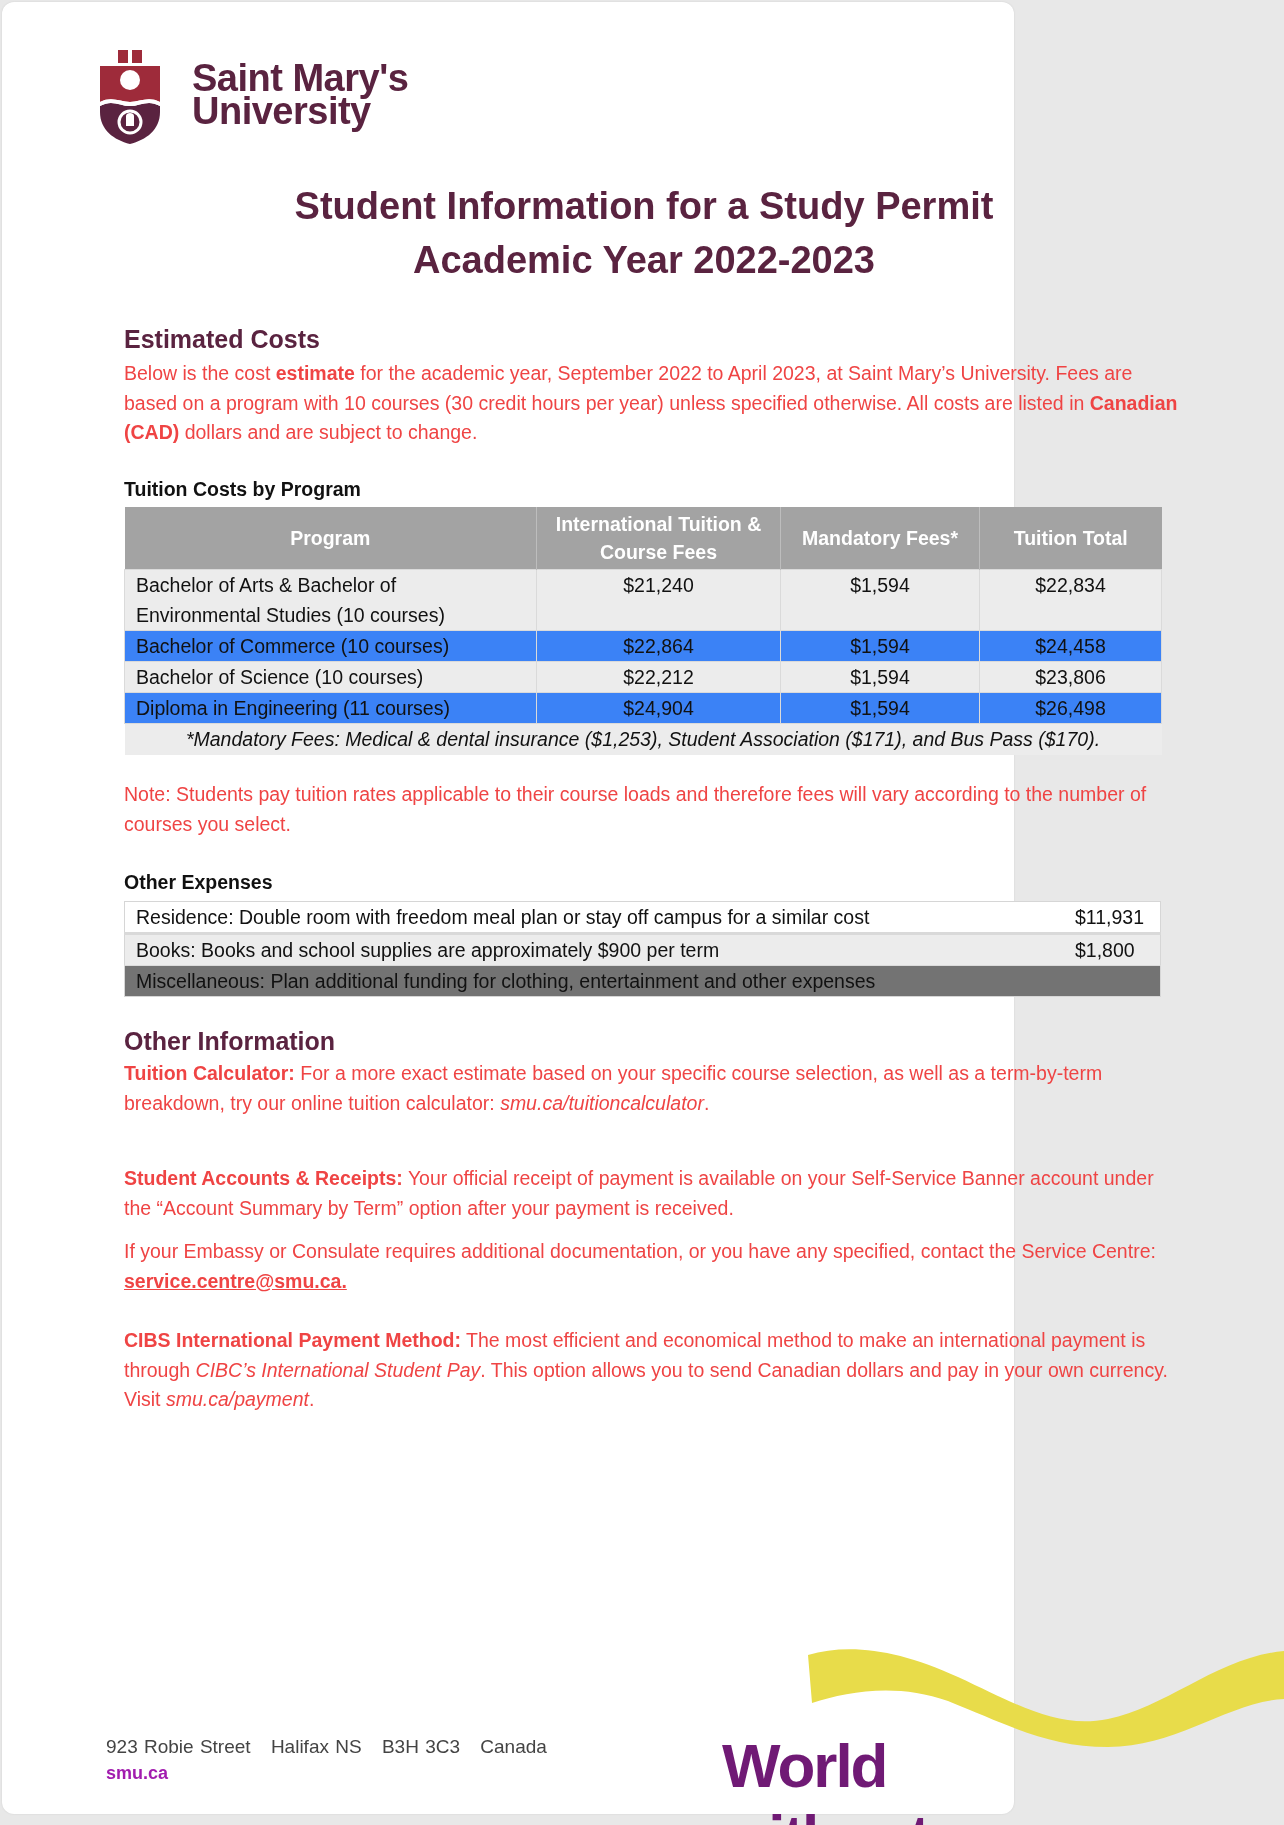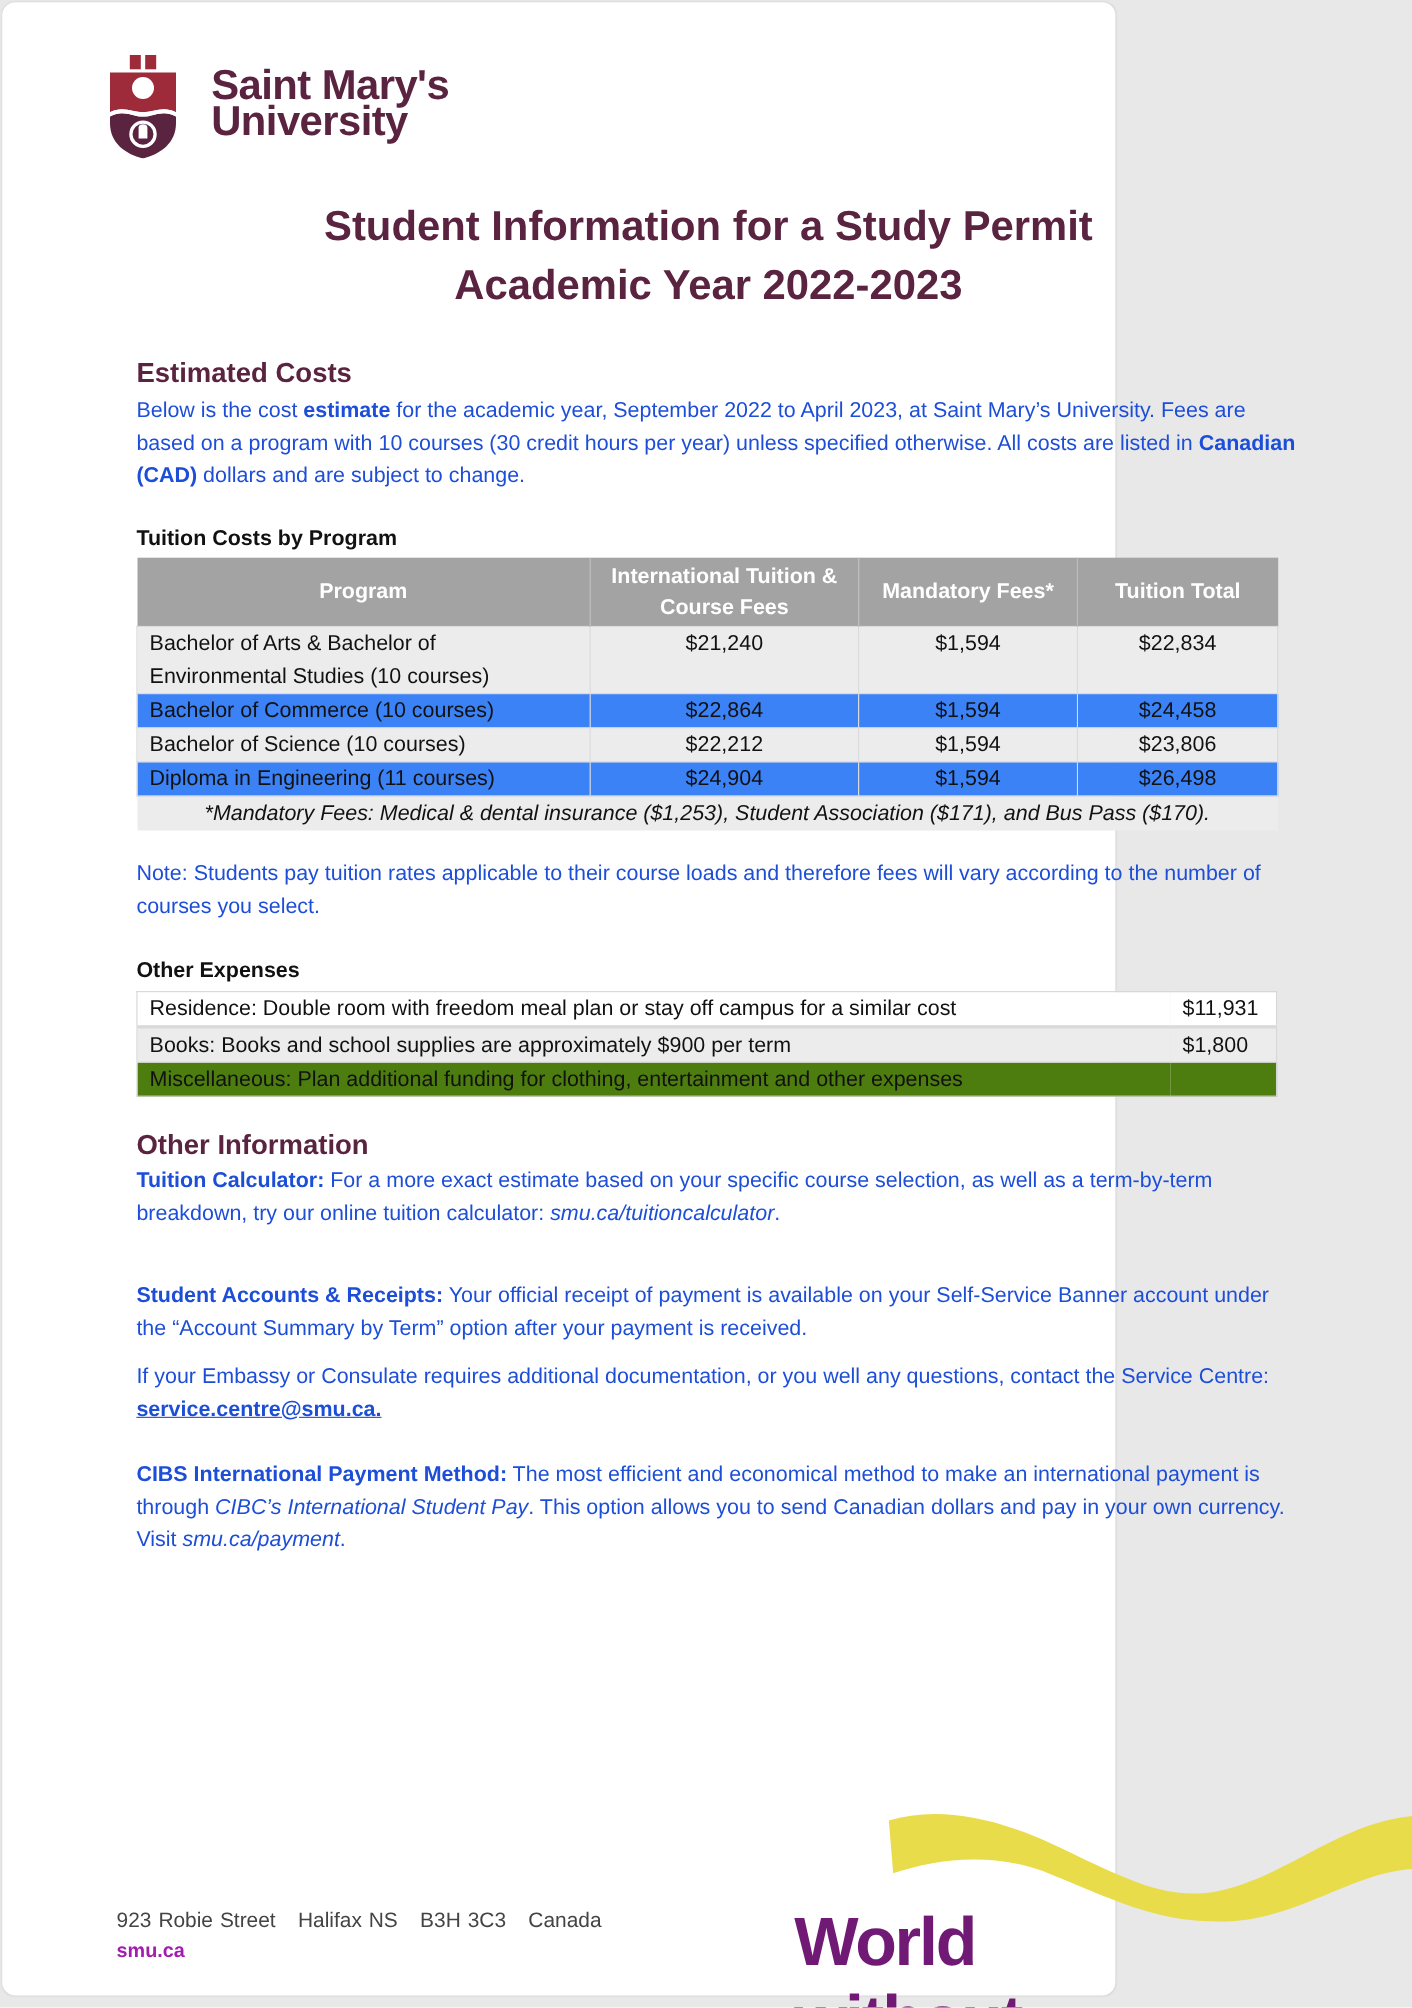--- a/index.html
+++ b/index.html
@@ -11,21 +11,21 @@
   }
   .page {
     position: absolute; left: 2px; top: 2px; width: 1012px; height: 1812px;
     background: #fff; box-shadow: 0 0 2px #cfcfcf; border-radius: 12px;
   }
   .abs { position: absolute; }
   .logo { left: 94px; top: 48px; width: 68px; height: 94px; }
   .wordmark { left: 190px; top: 60px; color: #5a2340; font-weight: bold; font-size: 38px; line-height: 33px; letter-spacing: -0.5px; }
   .title { left: 0; width: 1284px; text-align: center; color: #5a2340; font-weight: bold; font-size: 38px; }
   .h2 { left: 122px; color: #5a2340; font-weight: bold; font-size: 25px; }
-  .body-text { left: 122px; width: 1060px; font-size: 19.5px; line-height: 29.5px; color: #1d4ed8; }
+  .body-text { left: 122px; width: 1060px; font-size: 19.5px; line-height: 29.5px; color: #ef4444; }
   .h3 { left: 122px; font-weight: bold; font-size: 19.5px; color: #111; }
   .bi { font-weight: normal; font-style: italic; }
   .u { font-weight: bold; text-decoration: underline; }
 
   table.tuition {
     position: absolute; left: 122px; top: 505px; width: 1037px;
     border-collapse: collapse; font-size: 19.5px; table-layout: fixed;
   }
   table.tuition th {
     background: #a3a3a3; color: #fff; font-weight: bold; font-size: 19.5px;
@@ -43,21 +43,21 @@
   table.tuition td.footnote { background: #ececec; font-style: italic; text-align: center; padding: 0; line-height: 31px; border: none; }
 
   table.other {
     position: absolute; left: 122px; top: 899px; width: 1037px;
     border-collapse: collapse; font-size: 19.5px; table-layout: fixed;
     border: 1px solid #d6d6d6;
   }
   table.other td { padding: 0 11px; height: 30px; line-height: 30px; color: #111; }
   table.other tr.r1 td { border-bottom: 3px solid #d9d9d9; background: #fff; }
   table.other tr.r2 td { background: #ececec; border-bottom: 1px solid #dcdcdc; }
-  table.other tr.r3 td { background: #4d7c0f; margin-top: 36px; }
+  table.other tr.r3 td { background: #737373; margin-top: 36px; }
   table.other td.amt { width: 74px; text-align: left; }
 
   .footer-addr { left: 104px; top: 1734px; font-size: 19px; color: #444; word-spacing: 1px; }
   .footer-addr span { margin-right: 14px; }
   .footer-url { left: 104px; top: 1761px; font-size: 18px; color: #a21caf; font-weight: bold; }
   .slogan { left: 720px; top: 1728px; font-size: 62px; font-weight: bold; color: #701a75; letter-spacing: -2px; }
   .swoosh { left: 806px; top: 1645px; width: 476px; height: 100px; }
 </style>
 </head>
 <body>
@@ -149,21 +149,21 @@
     <tr class="r3">
       <td>Miscellaneous: Plan additional funding for clothing, entertainment and other expenses</td>
       <td class="amt"></td>
     </tr>
   </tbody>
     </table>
 
   <div class="abs h2" style="top:1025px;">Other Information</div>
   <div class="abs body-text" style="top:1057px;"><span class="b" style="font-weight: bold;">Tuition Calculator:</span><span> For a more exact estimate based on your specific course selection, as well as a term-by-term breakdown, try our online tuition calculator: </span><span class="bi">smu.ca/tuitioncalculator</span><span>.</span></div>
   <div class="abs body-text" style="top:1146px;margin-top:16px;"><span class="b" style="font-weight: bold;">Student Accounts &amp; Receipts:</span><span> Your official receipt of payment is available on your Self-Service Banner account under the “Account Summary by Term” option after your payment is received.</span></div>
-  <div class="abs body-text" style="top:1235px;"><span>If your Embassy or Consulate requires additional documentation, or you well any questions, contact the Service Centre: </span><span class="u">service.centre@smu.ca.</span></div>
+  <div class="abs body-text" style="top:1235px;"><span>If your Embassy or Consulate requires additional documentation, or you have any specified, contact the Service Centre: </span><span class="u">service.centre@smu.ca.</span></div>
   <div class="abs body-text" style="top:1324px;"><span class="b" style="font-weight: bold;">CIBS International Payment Method:</span><span> The most efficient and economical method to make an international payment is through </span><span class="bi">CIBC’s International Student Pay</span><span>. This option allows you to send Canadian dollars and pay in your own currency. Visit </span><span class="bi">smu.ca/payment</span><span>.</span></div>
 
   <div class="abs footer-addr">
     <span>923 Robie Street</span>
     <span>Halifax NS</span>
     <span>B3H 3C3</span>
     <span>Canada</span>
   </div>
   <div class="abs footer-url">smu.ca</div>
 

